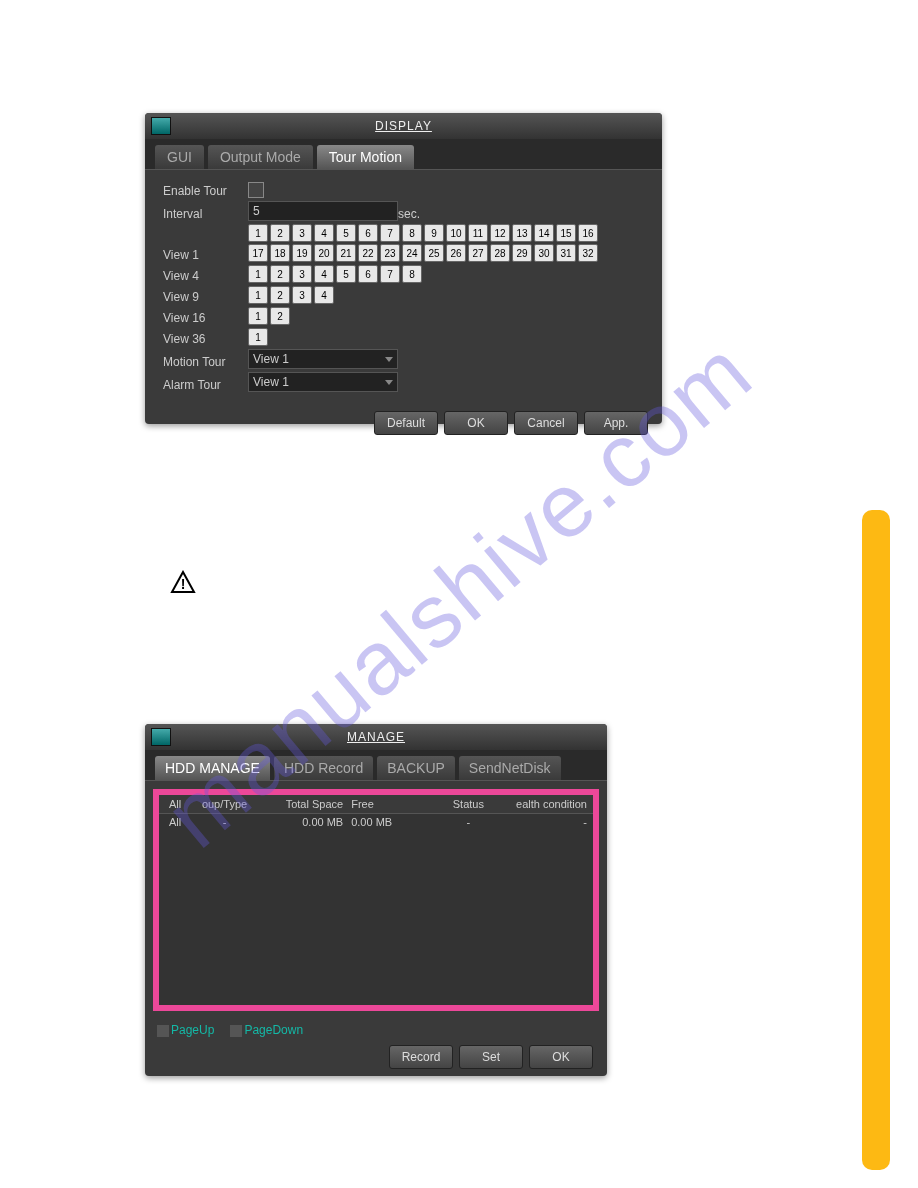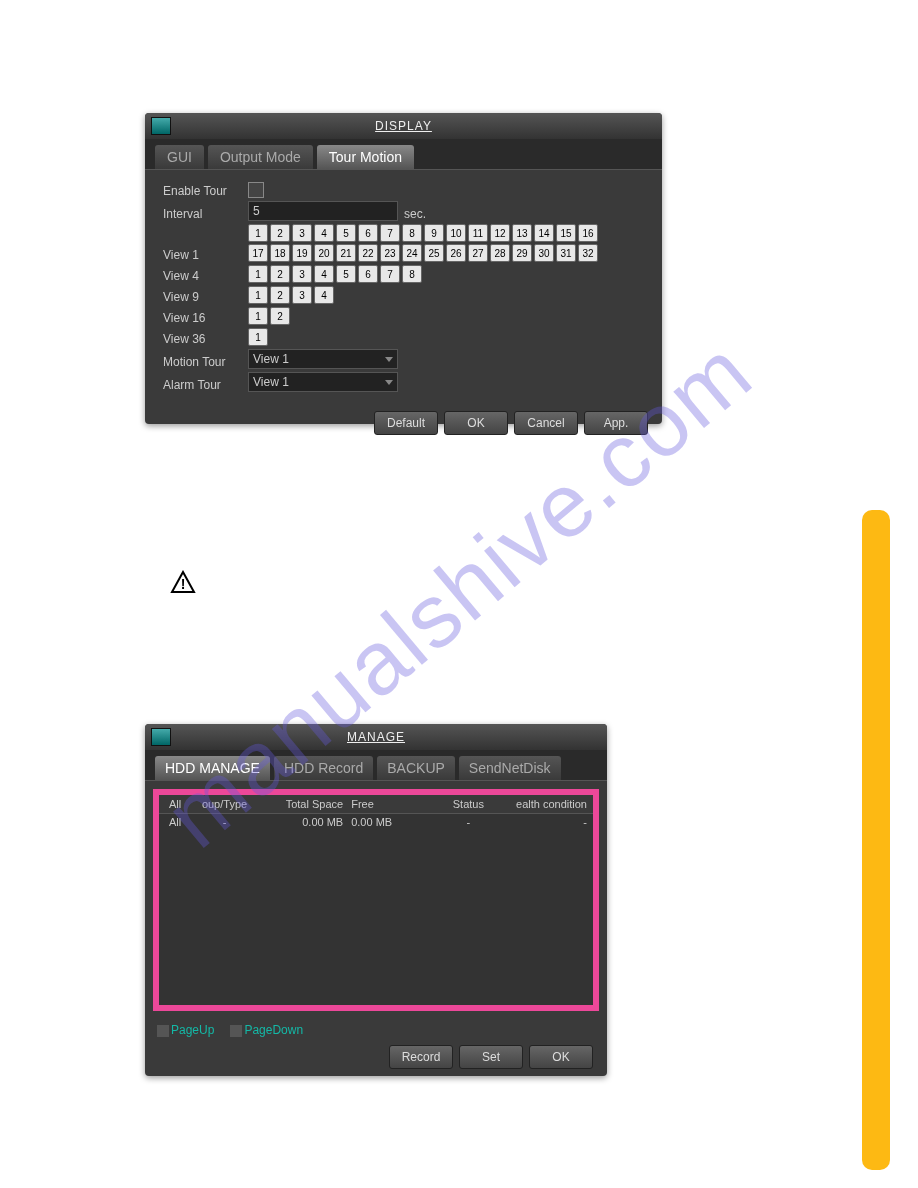--- a/index.html
+++ b/index.html
@@ -105,21 +105,21 @@
     background: #444;
   }
   .textin {
     background: #222;
     border: 1px solid #555;
     color: #ccc;
     width: 140px;
     padding: 2px 4px;
     font-size: 12px;
   }
-  .sec { margin-left: 6px; }
+  .sec { }
   .numbtns {
     display: flex;
     flex-wrap: wrap;
     gap: 2px;
     max-width: 370px;
   }
   .nb {
     width: 18px;
     height: 16px;
     background: #e8e8e8;

